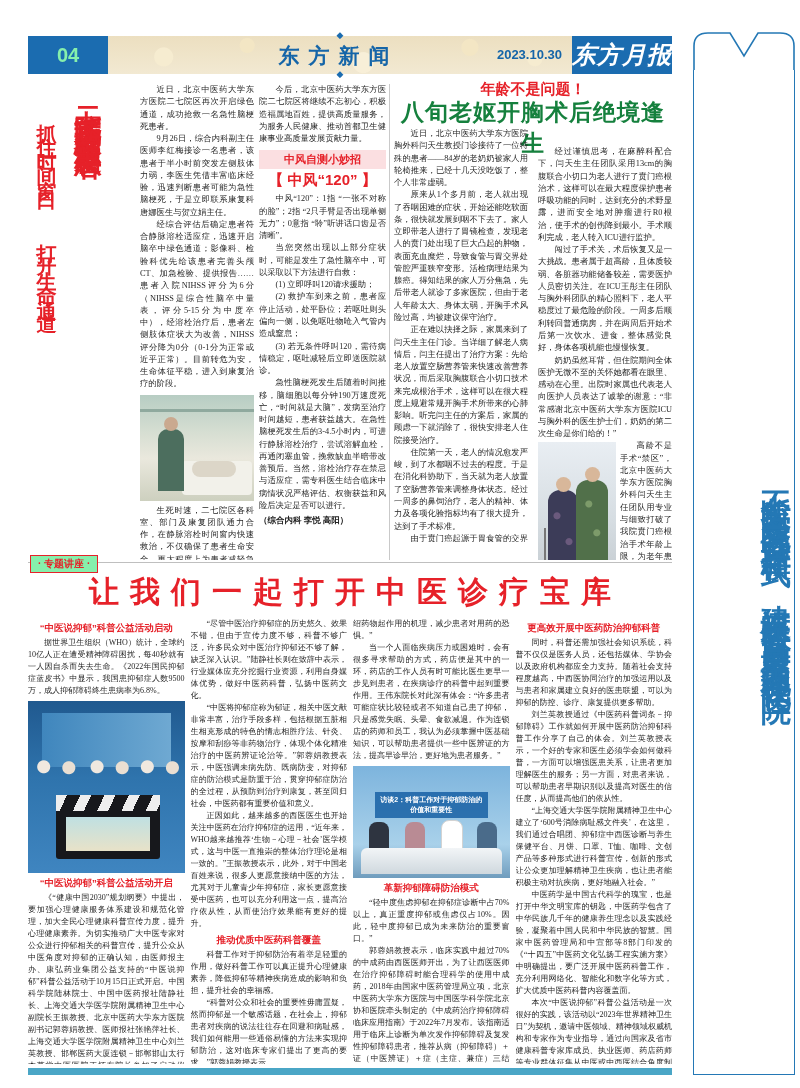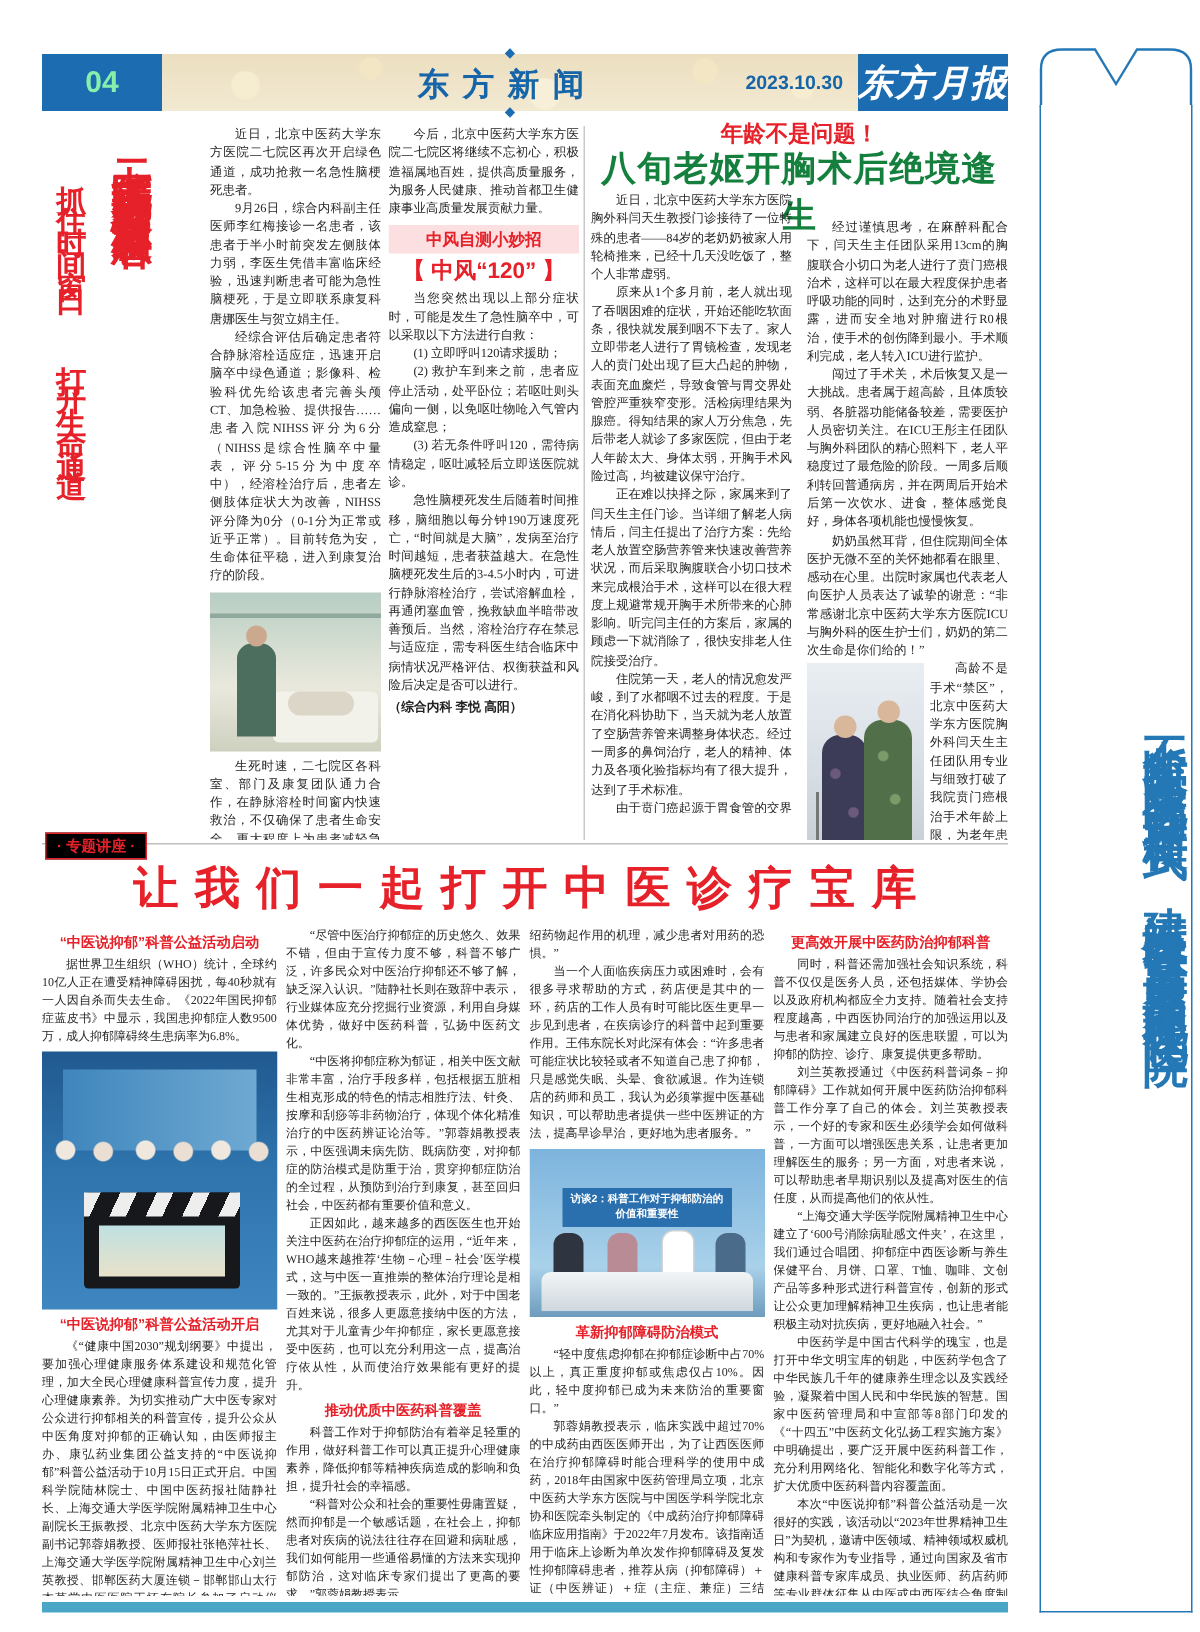--- a/index.html
+++ b/index.html
@@ -88,21 +88,21 @@
   .ph-launch .clap .inner{position:absolute;left:10px;top:22px;right:10px;bottom:8px;
      background:linear-gradient(180deg,#bfe0e2,#e8e2c8);}
   .ph-studio{width:100%;height:112px;background:linear-gradient(180deg,#7db4dd 0%,#a9d1ea 70%,#6f9cbd 100%);}
   .ph-studio .band{position:absolute;left:22px;top:26px;right:22px;padding:3px 4px;background:rgba(24,96,165,.85);
      color:#fff;text-align:center;font:bold 7px "Liberation Sans",sans-serif;line-height:1.4;}
   .ph-studio .desk{position:absolute;left:8px;bottom:4px;right:8px;height:26px;background:linear-gradient(180deg,#f2f5f7,#cfd8de);border-radius:6px 6px 0 0;}
   .ph-studio .p1,.ph-studio .p2,.ph-studio .p3,.ph-studio .p4{position:absolute;bottom:26px;width:20px;height:30px;border-radius:8px 8px 0 0;}
   .ph-studio .p1{left:16px;background:#2e3440;} .ph-studio .p2{left:52px;background:#b98b94;}
   .ph-studio .p3{left:88px;background:#ffffff;border:1px solid #d3d3d3;} .ph-studio .p4{left:124px;background:#4a6b8a;}
   
-  .lec-label{position:absolute;left:30px;top:555px;padding:1px 7px;border:1px solid #e62129;background:#000000;
+  .lec-label{position:absolute;left:30px;top:555px;padding:1px 7px;border:1px solid #e62129;background:#86efac;
      color:#e62129;font:bold 10px "Liberation Sans",sans-serif;}
   .lec-headline{position:absolute;left:28px;top:572px;width:644px;text-align:center;
      font:900 30px "Liberation Sans",sans-serif;color:#e62129;letter-spacing:11px;text-indent:11px;}
   .lec-cols{position:absolute;left:28px;top:618px;width:644px;height:446px;display:flex;gap:6px;}
   .lec-col{flex:1;overflow:hidden;}
   .lec-col p{margin:0;text-indent:2em;text-align:justify;font-size:8px;line-height:1.5;color:#262626;}
   .lec-col p.cont{text-indent:0;}
   .lec-col h4{margin:4px 0 2px;text-align:center;color:#e62129;
      font:bold 9.5px "Liberation Sans",sans-serif;}
   .teal-bar{position:absolute;left:28px;top:1068px;width:644px;height:7px;background:#4aa6c6;}
@@ -151,20 +151,21 @@
       </div>
   </div>
 
   <div class="col-s2 abody">
     <div>
         <p>今后，北京中医药大学东方医院二七院区将继续不忘初心，积极造福属地百姓，提供高质量服务，为服务人民健康、推动首都卫生健康事业高质量发展贡献力量。</p>
       </div>
     <div class="tip-label">中风自测小妙招</div>
     <div class="tip-title">【 中风“120” 】</div>
     <div>
+        <p>中风“120”：1指 “一张不对称的脸”；2指 “2只手臂是否出现单侧无力”；0意指 “聆”听讲话口齿是否清晰”。</p>
         <p>当您突然出现以上部分症状时，可能是发生了急性脑卒中，可以采取以下方法进行自救：</p>
         <p>(1) 立即呼叫120请求援助；</p>
         <p>(2) 救护车到来之前，患者应停止活动，处平卧位；若呕吐则头偏向一侧，以免呕吐物呛入气管内造成窒息；</p>
         <p>(3) 若无条件呼叫120，需待病情稳定，呕吐减轻后立即送医院就诊。</p>
         <p>急性脑梗死发生后随着时间推移，脑细胞以每分钟190万速度死亡，“时间就是大脑”，发病至治疗时间越短，患者获益越大。在急性脑梗死发生后的3-4.5小时内，可进行静脉溶栓治疗，尝试溶解血栓，再通闭塞血管，挽救缺血半暗带改善预后。当然，溶栓治疗存在禁忌与适应症，需专科医生结合临床中病情状况严格评估、权衡获益和风险后决定是否可以进行。</p>
       </div>
     <div class="byline">（综合内科 李悦 高阳）</div>
   </div>
 
   <div class="vdiv"></div>

